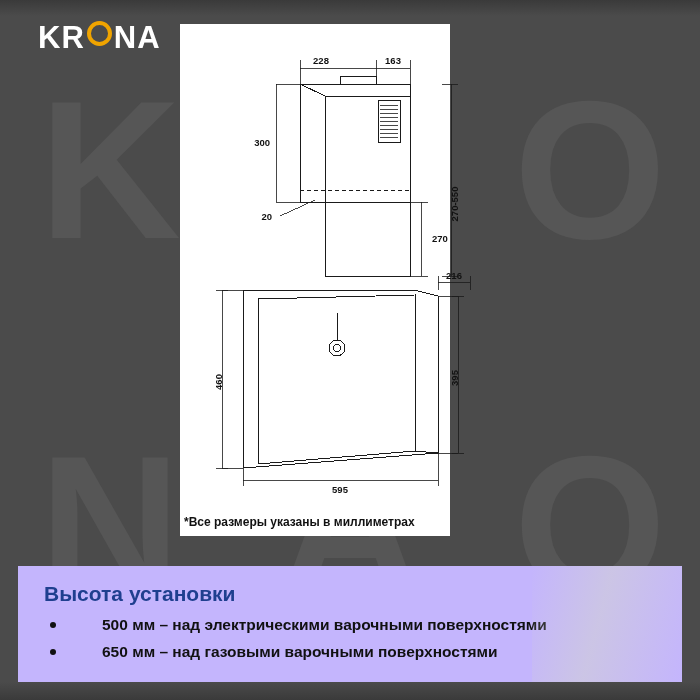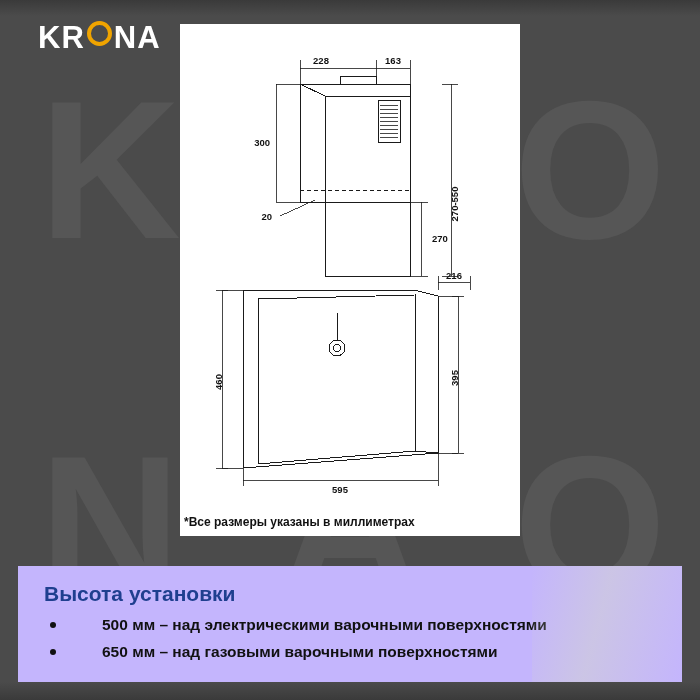--- a/index.html
+++ b/index.html
@@ -61,21 +61,21 @@
     border:4px solid #f0a400;
     margin:0 2px;
     position:relative;
     top:1px;
   }
 
   
   .panel {
     position:absolute;
     left:180px; top:24px;
-    width:340px; height:512px;
+    width:270px; height:512px;
     background:#ffffff;
     z-index:4;
   }
   .drawing { position:absolute; inset:0; }
 
   .note {
     position:absolute;
     left:4px; bottom:7px;
     font-size:12px;
     font-weight:bold;

